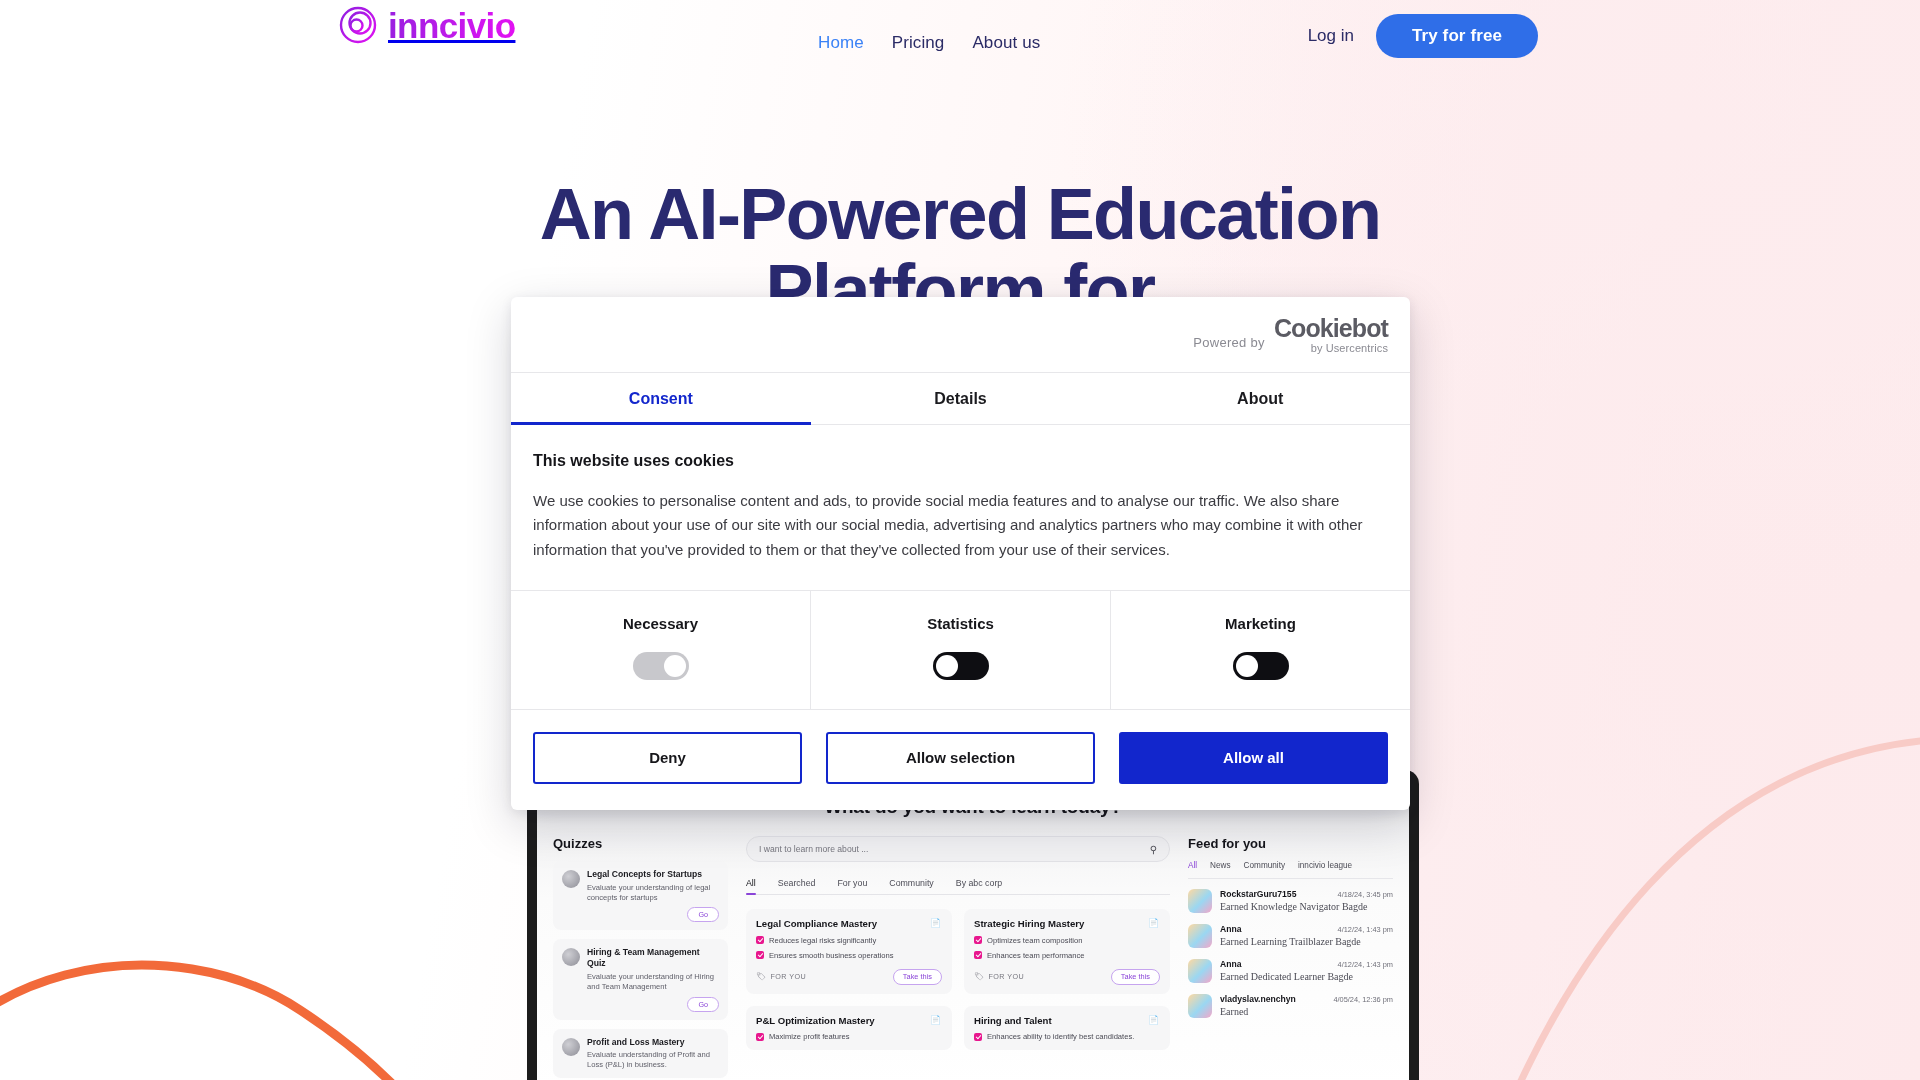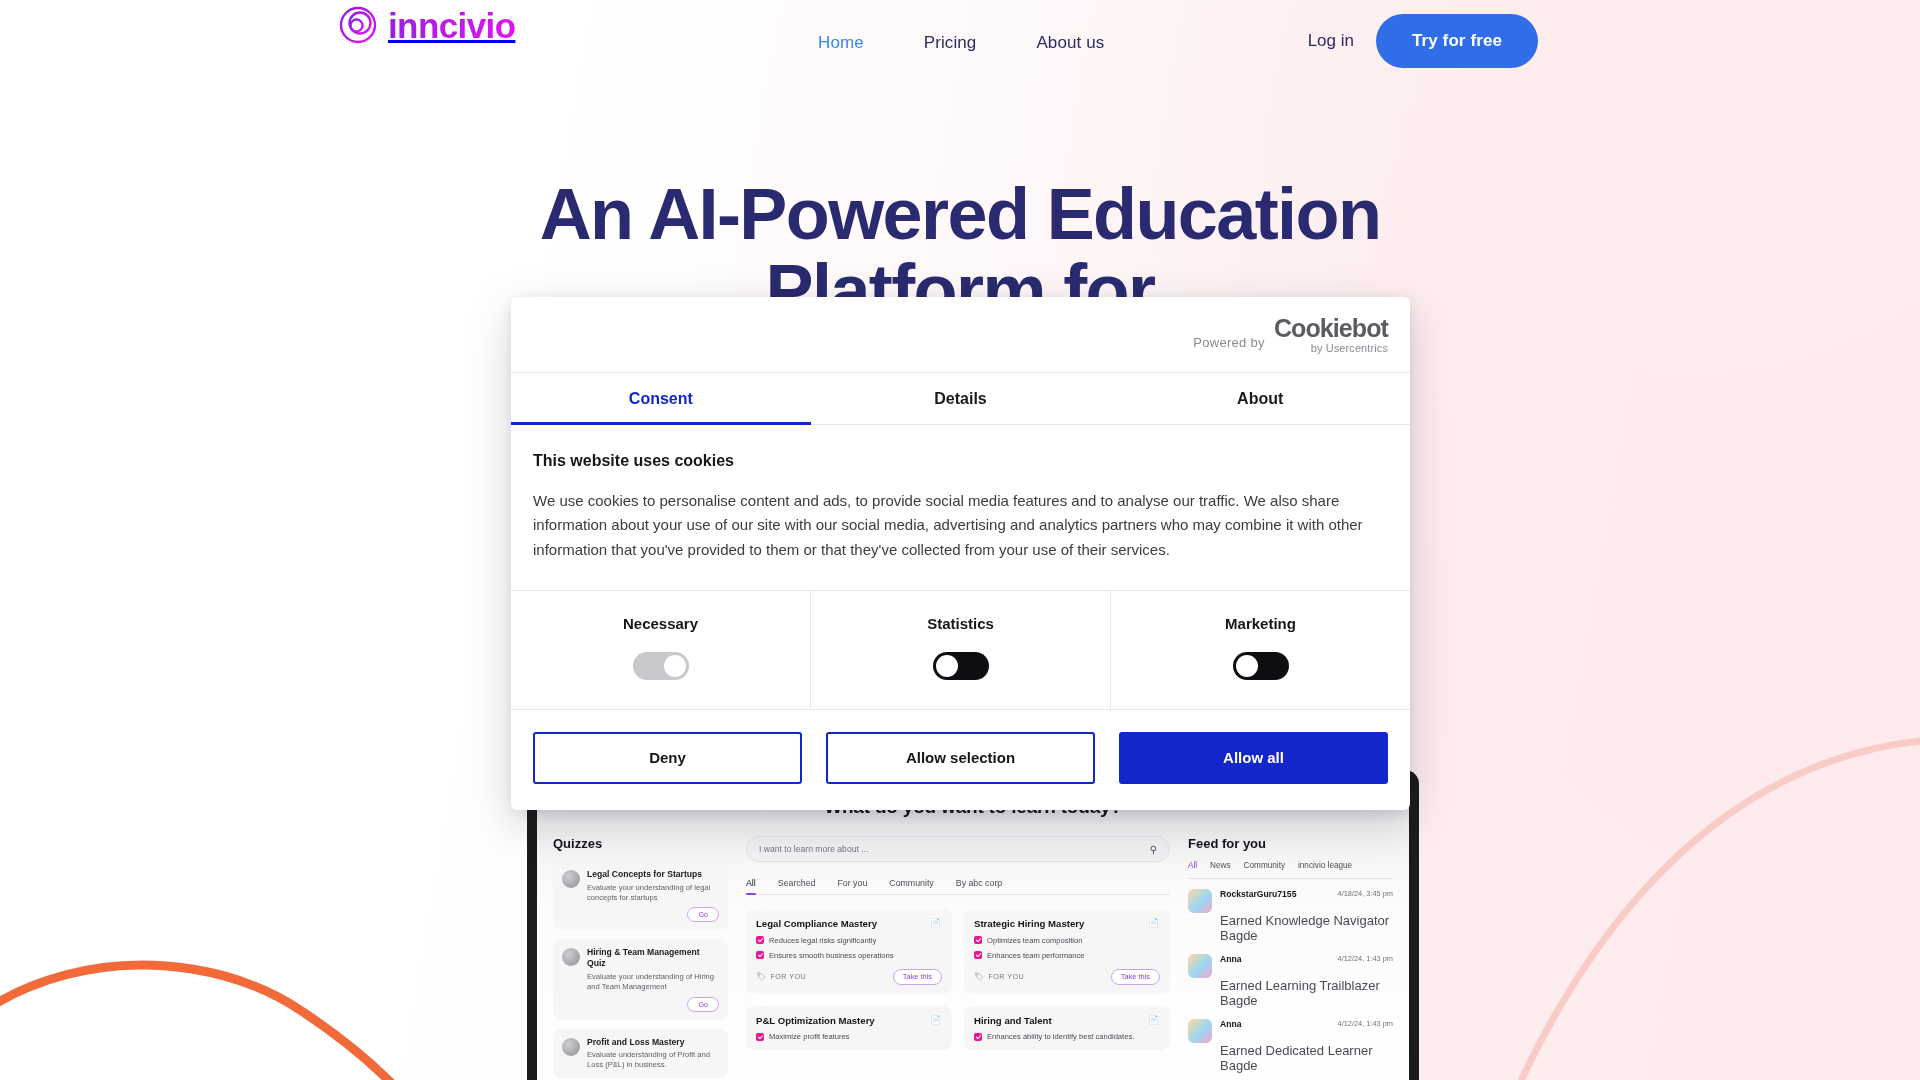--- a/index.html
+++ b/index.html
@@ -54,21 +54,21 @@
     background-clip: text;
     color: transparent;
     line-height: 1;
   }
 
   .main-nav {
     position: absolute;
     left: 818px;
     top: 34px;
     display: flex;
-    gap: 60px;
+    gap: 28px;
     align-items: center;
   }
   .nav-link {
     font-size: 17px;
     color: #2B2B66;
     text-decoration: none;
     line-height: 1;
     letter-spacing: 0.1px;
   }
   .nav-link.active { color: #3B82F6; }
@@ -87,21 +87,21 @@
     text-decoration: none;
   }
   .cta-button {
     background: #2F6EE8;
     color: #ffffff;
     border: none;
     border-radius: 40px;
     font-size: 17px;
     font-weight: 600;
     padding: 0 36px;
-    height: 54px;
+    height: 44px;
     cursor: pointer;
     font-family: "Liberation Sans", sans-serif;
     letter-spacing: 0.1px;
   }
 
   
   .hero {
     position: absolute;
     top: 176px;
     left: 0; right: 0;
@@ -320,25 +320,25 @@
     width: 24px; height: 24px;
     border-radius: 6px;
     flex: none;
     background: linear-gradient(135deg, #ffd9a0, #9ad7f2 55%, #f4a6c8);
   }
   .feed-text { flex: 1; min-width: 0; }
   .feed-row {
     display: flex;
     justify-content: space-between;
     gap: 6px;
-    align-items: flex-start;
+    align-items: center;
   }
   .feed-user { font-size: 8.6px; font-weight: 700; color: #15151a; }
   .feed-time { font-size: 7.4px; color: #6f6f79; white-space: nowrap; }
-  .feed-desc { font-size: 13px; color: #4a4a54; margin-top: 14px; }
+  .feed-desc { font-size: 10px; color: #4a4a54; margin-top: 2px; font-family: Liberation Serif, serif; }
 
   
   .cookie-overlay-dialog {
     position: absolute;
     left: 511px;
     top: 297px;
     width: 899px;
     background: #ffffff;
     border-radius: 6px;
     box-shadow: 0 14px 46px rgba(20,20,40,0.17), 0 3px 12px rgba(20,20,40,0.09);

